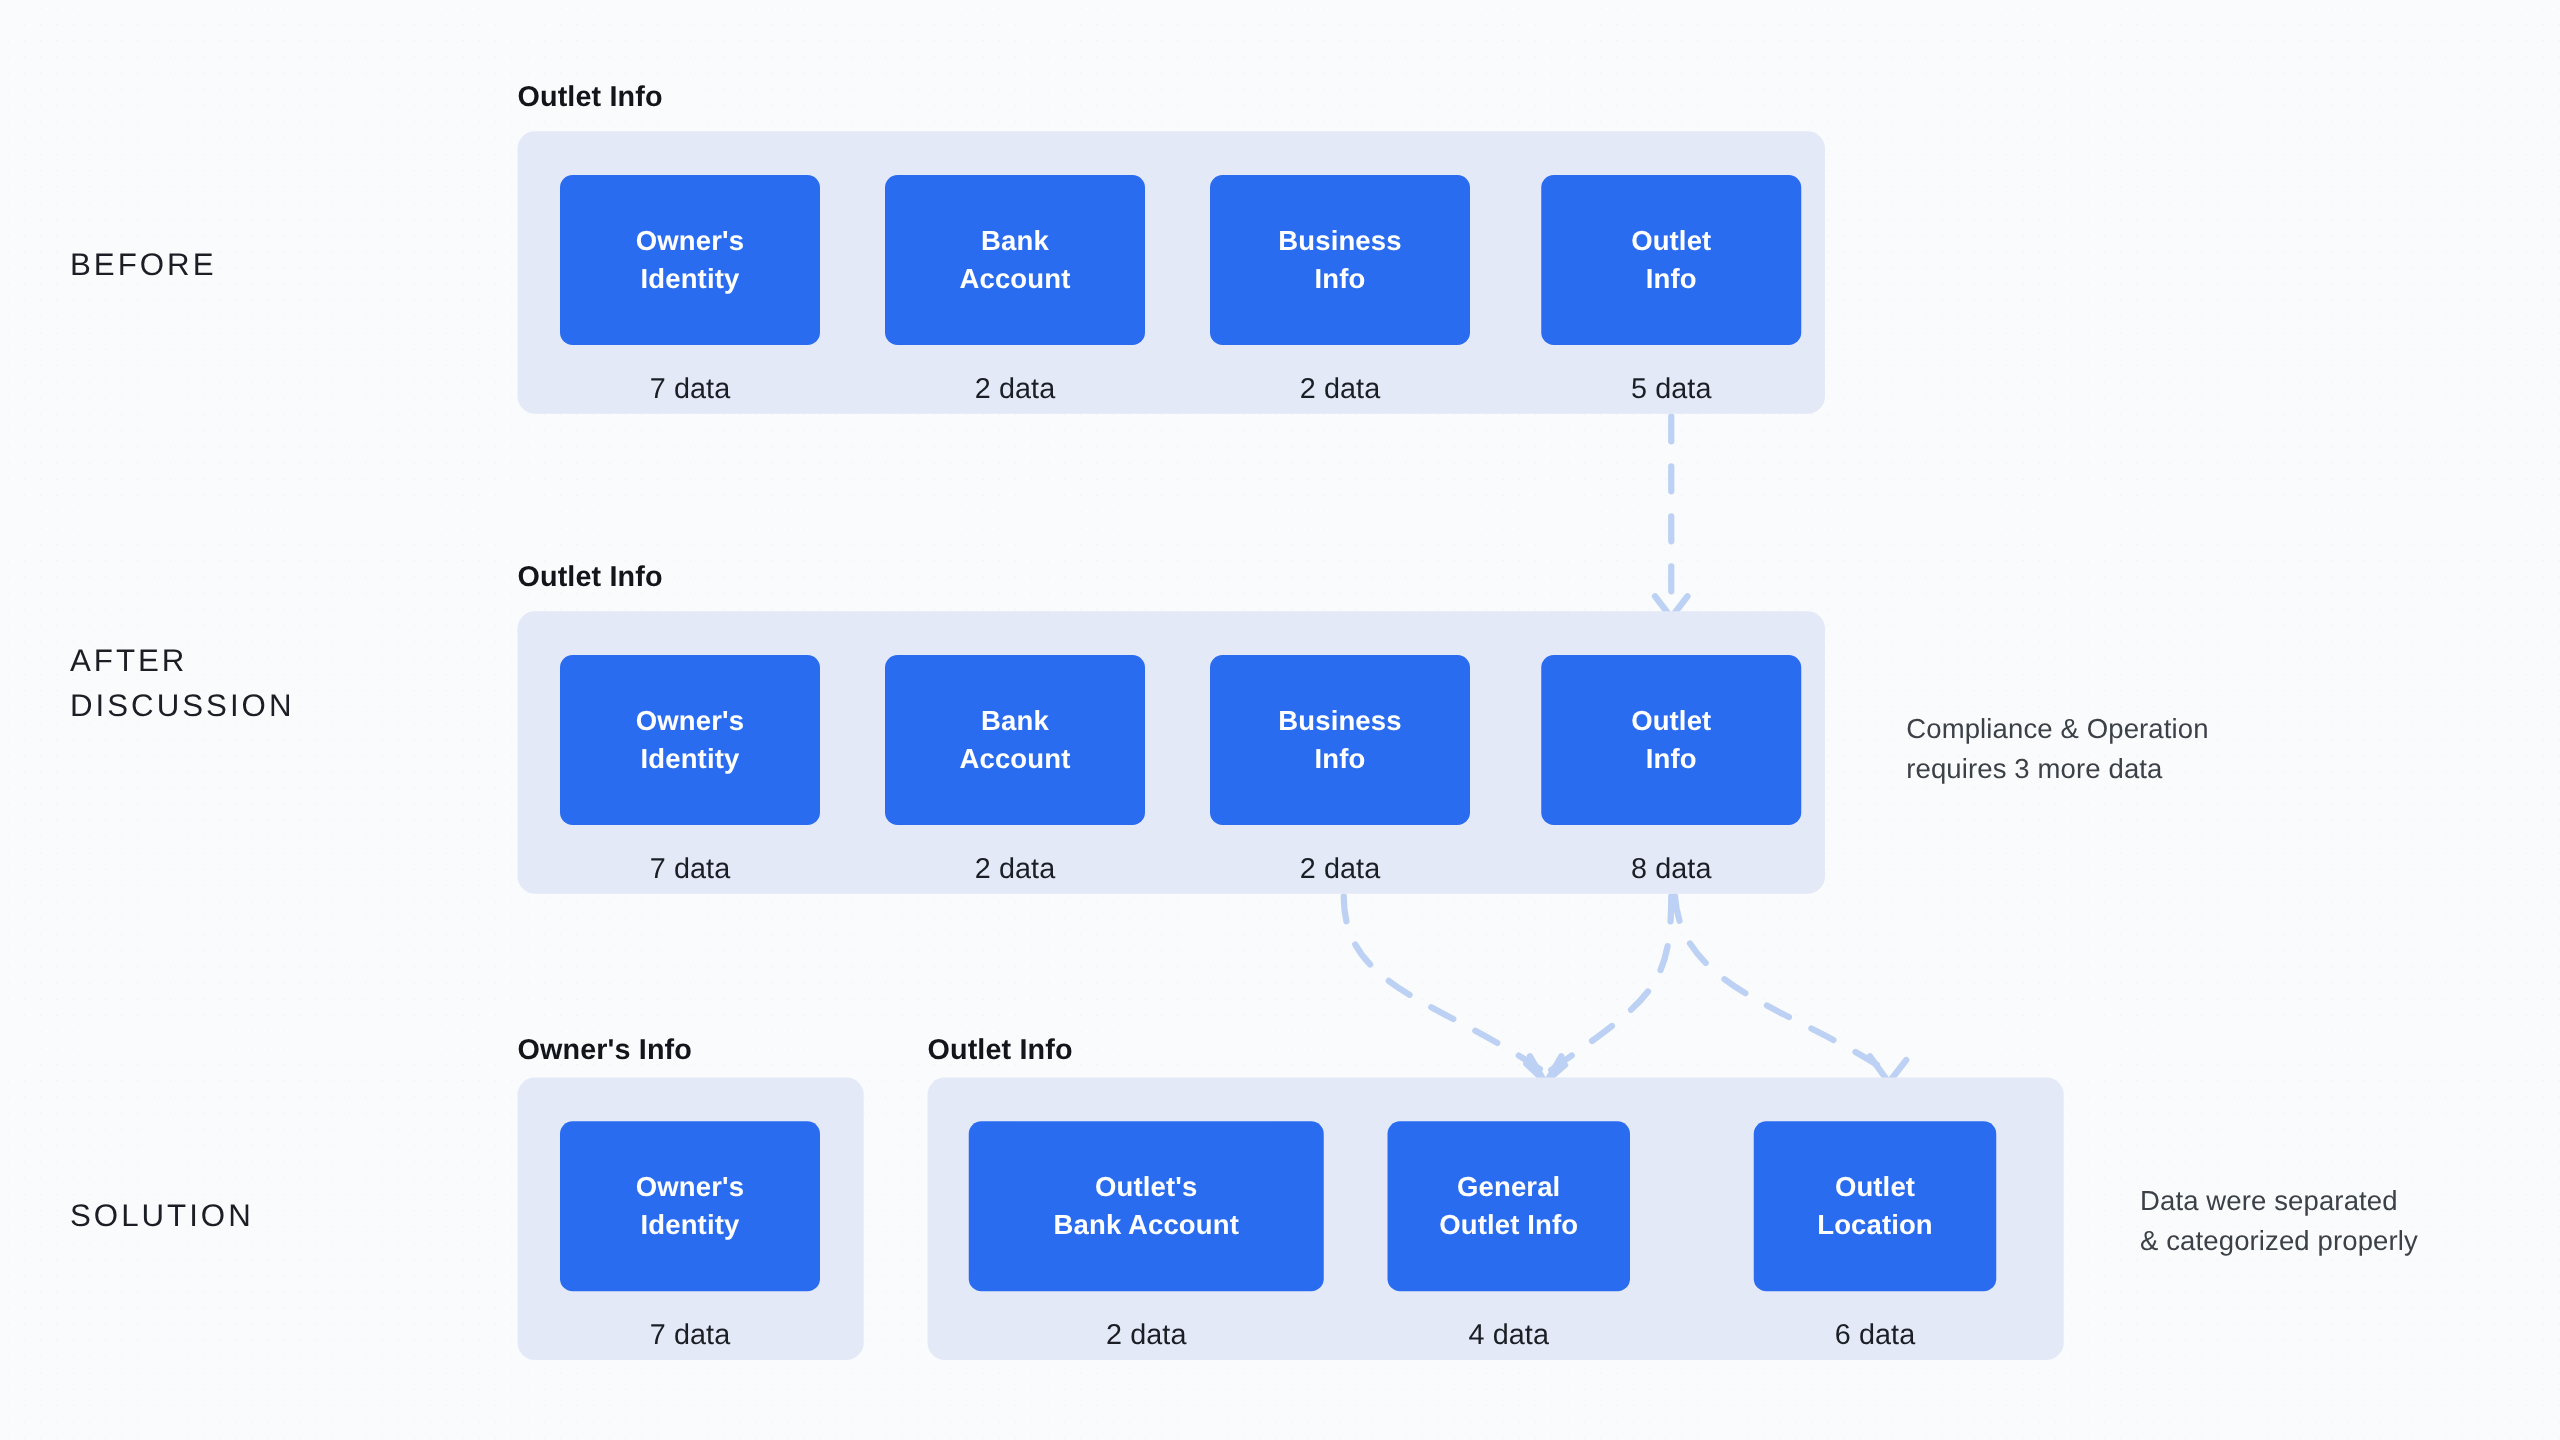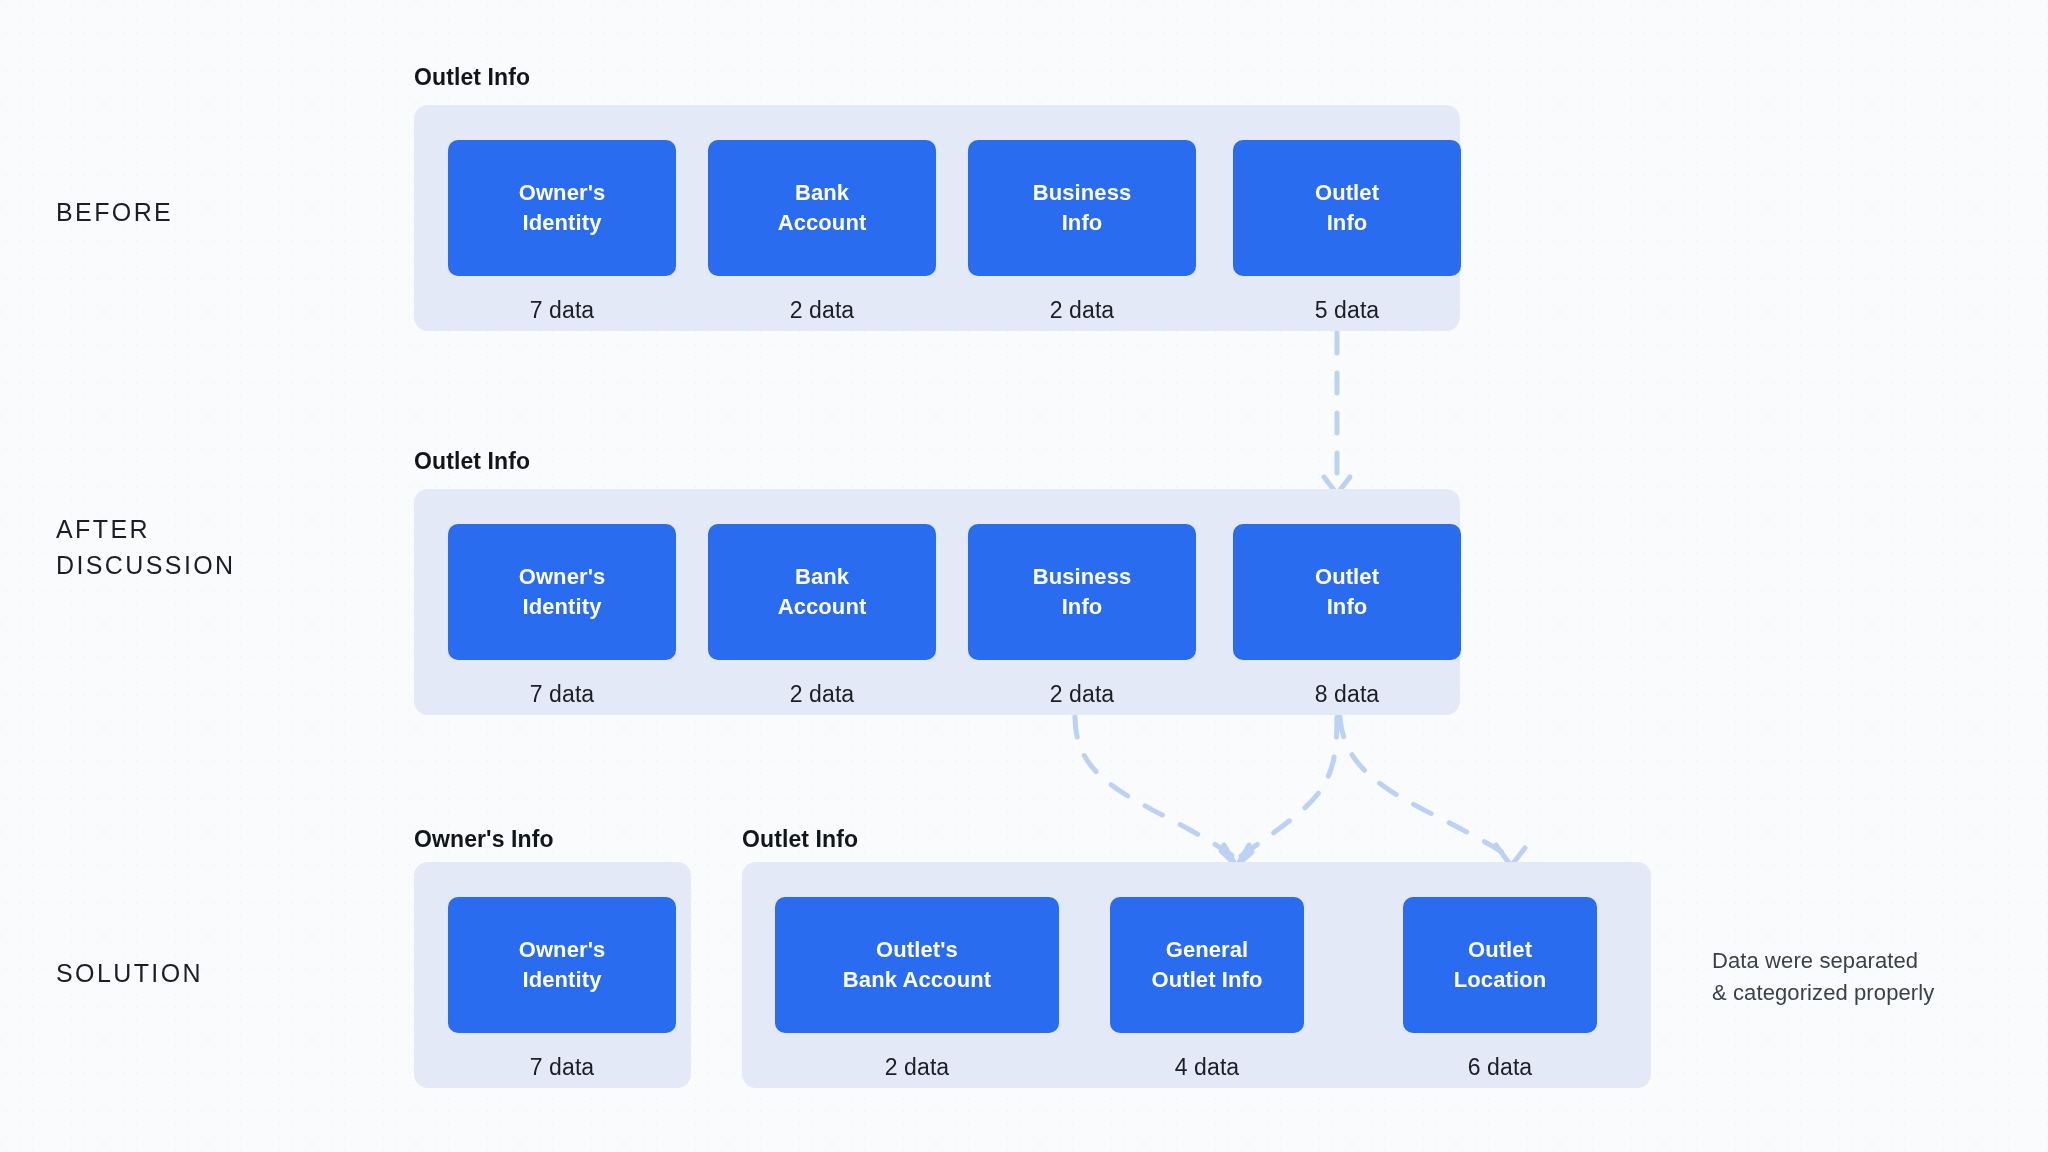--- a/index.html
+++ b/index.html
@@ -64,21 +64,21 @@
   #panel-r3b { left: 742px; top: 862px; width: 909px; height: 226px; }
 
   
   .card-slot {
     position: absolute;
     display: flex;
     flex-direction: column;
     align-items: center;
   }
   .card {
-    width: 228px;
+    width: 208px;
     height: 136px;
     background: #2a6cf0;
     border-radius: 10px;
     display: flex;
     align-items: center;
     justify-content: center;
     text-align: center;
     color: #ffffff;
     font-size: 22px;
     font-weight: 700;
@@ -193,20 +193,22 @@
 Info</div>
     <div class="card-count">2 data</div>
   </div>
 
   <div class="card-slot" style="left:1233px; top:524px;">
     <div class="card">Outlet
 Info</div>
     <div class="card-count">8 data</div>
   </div>
 
+  <div class="note" id="note-r2">Compliance &amp; Operation
+requires 3 more data</div>
 
   <div class="group-title" id="title-r3a">Owner's Info</div>
 
   <div class="panel" id="panel-r3a"></div>
 
   <div class="card-slot" style="left:448px; top:897px;">
     <div class="card">Owner's
 Identity</div>
     <div class="card-count">7 data</div>
   </div>

